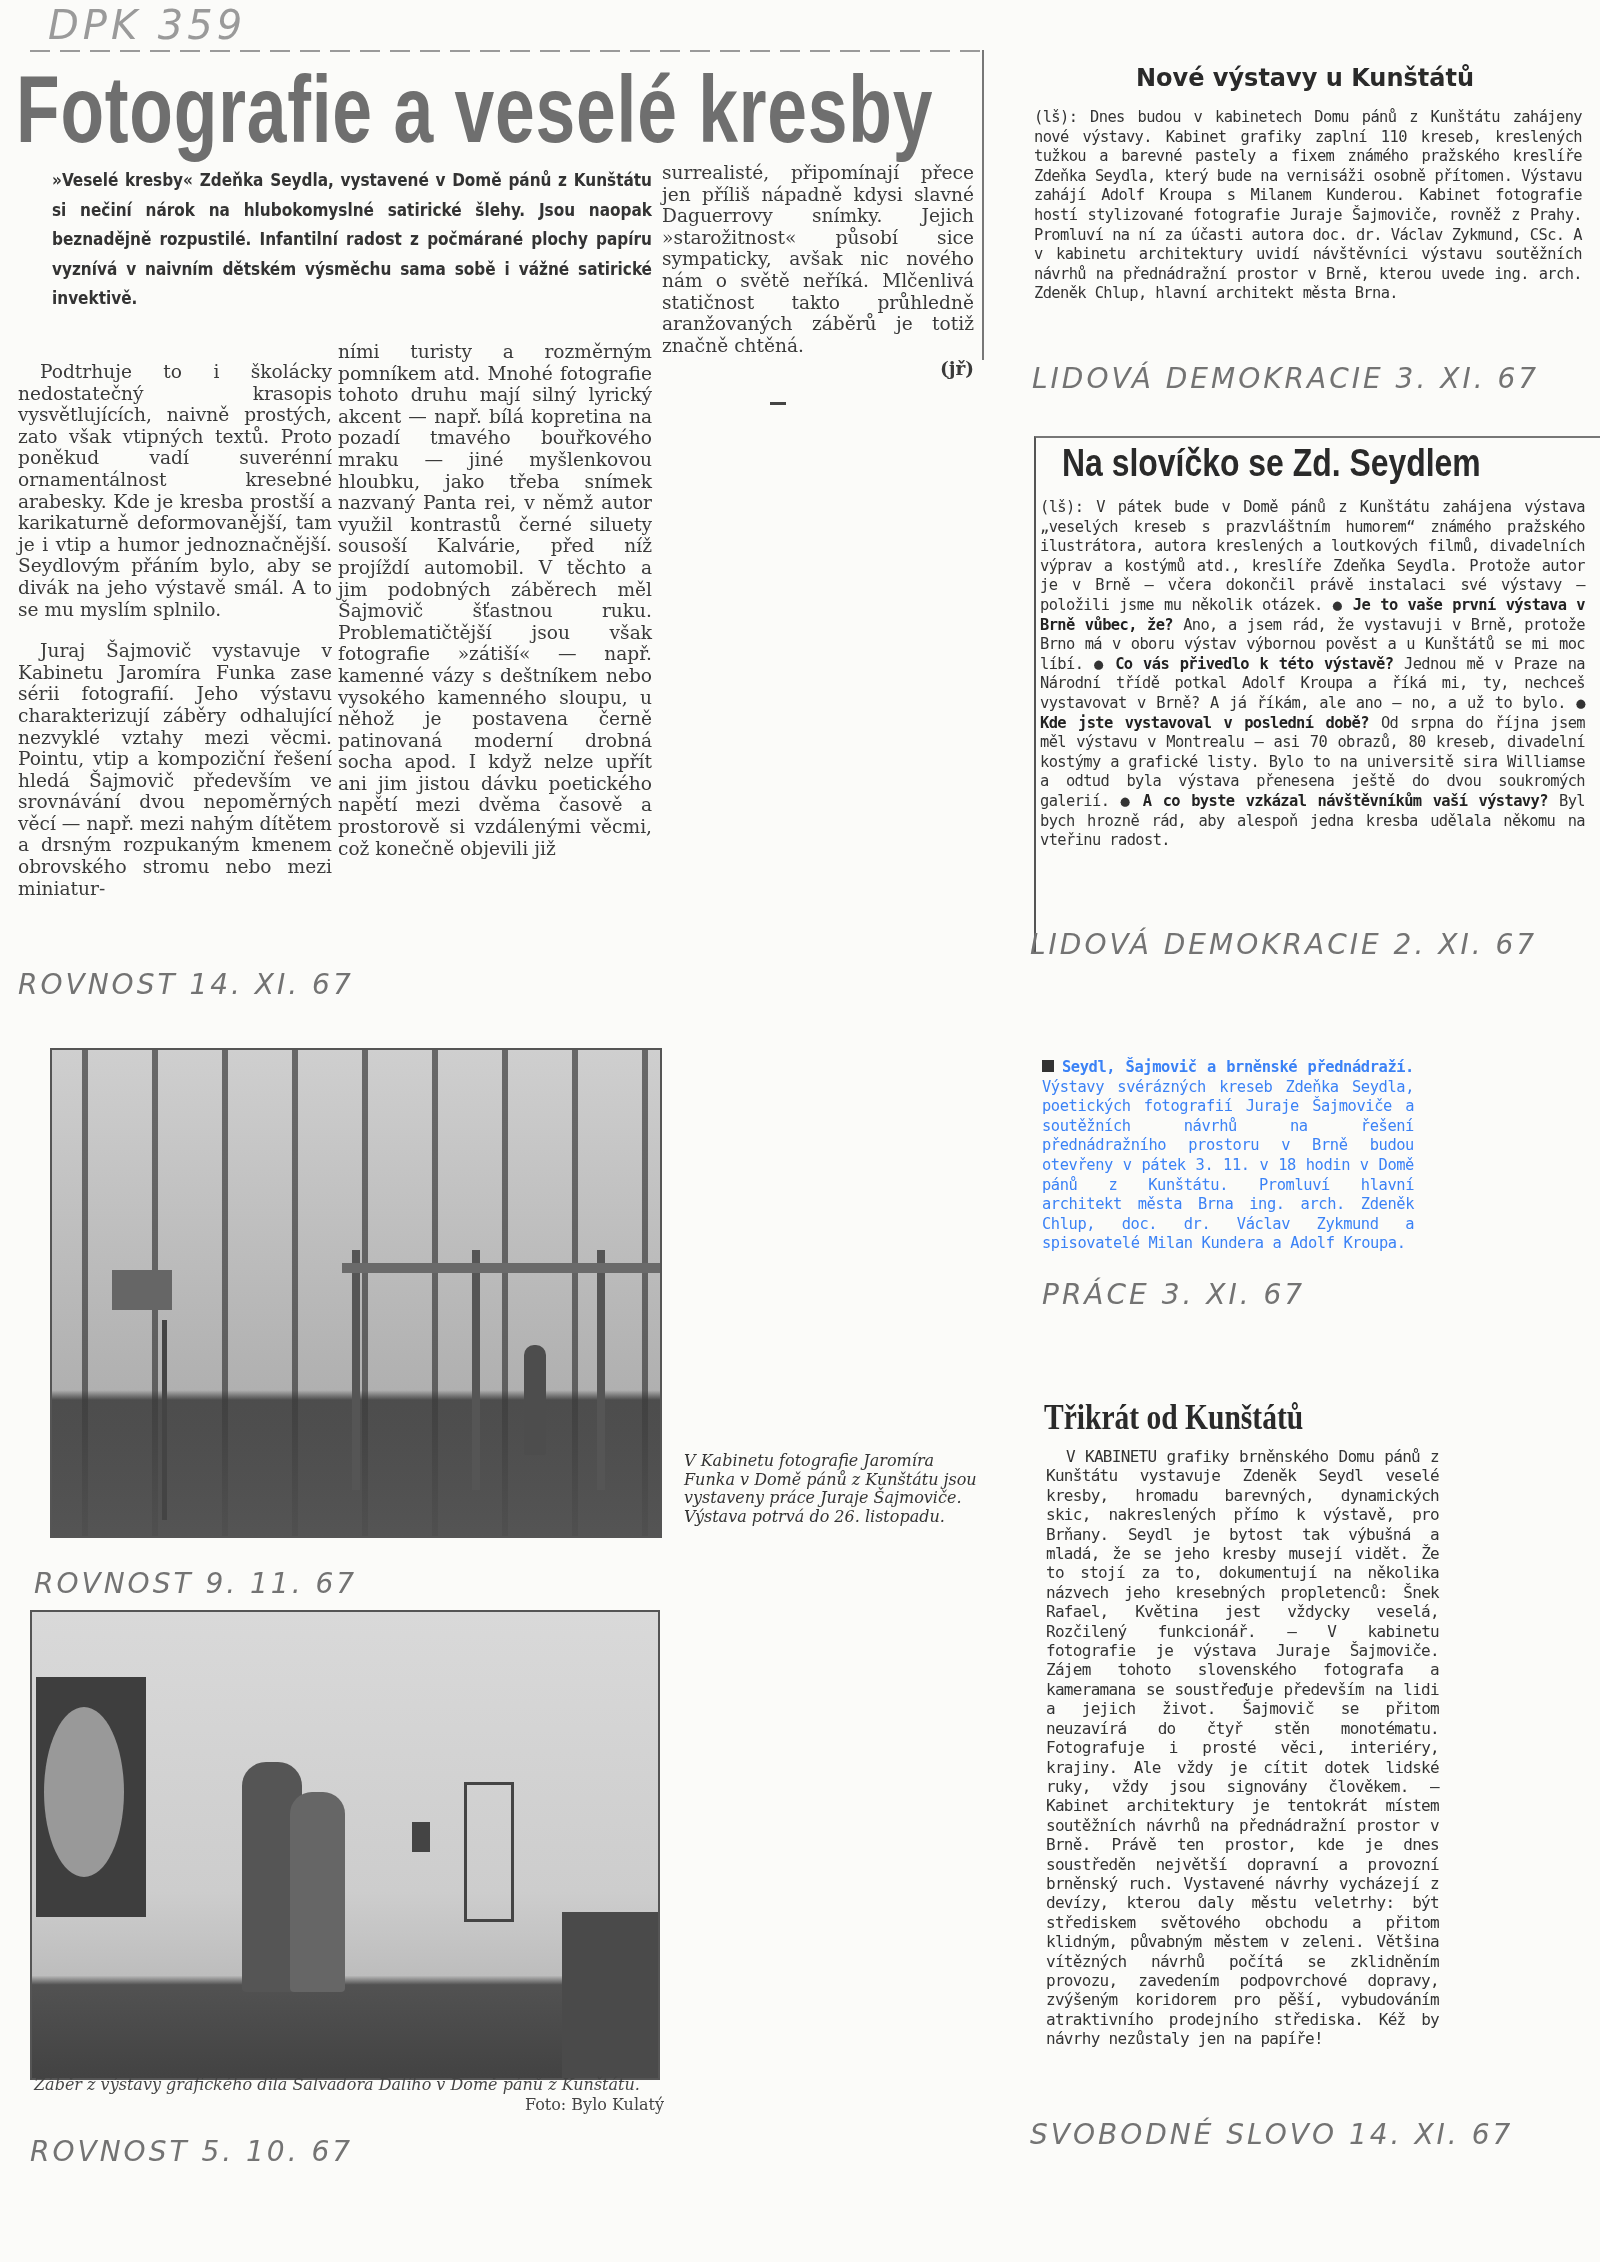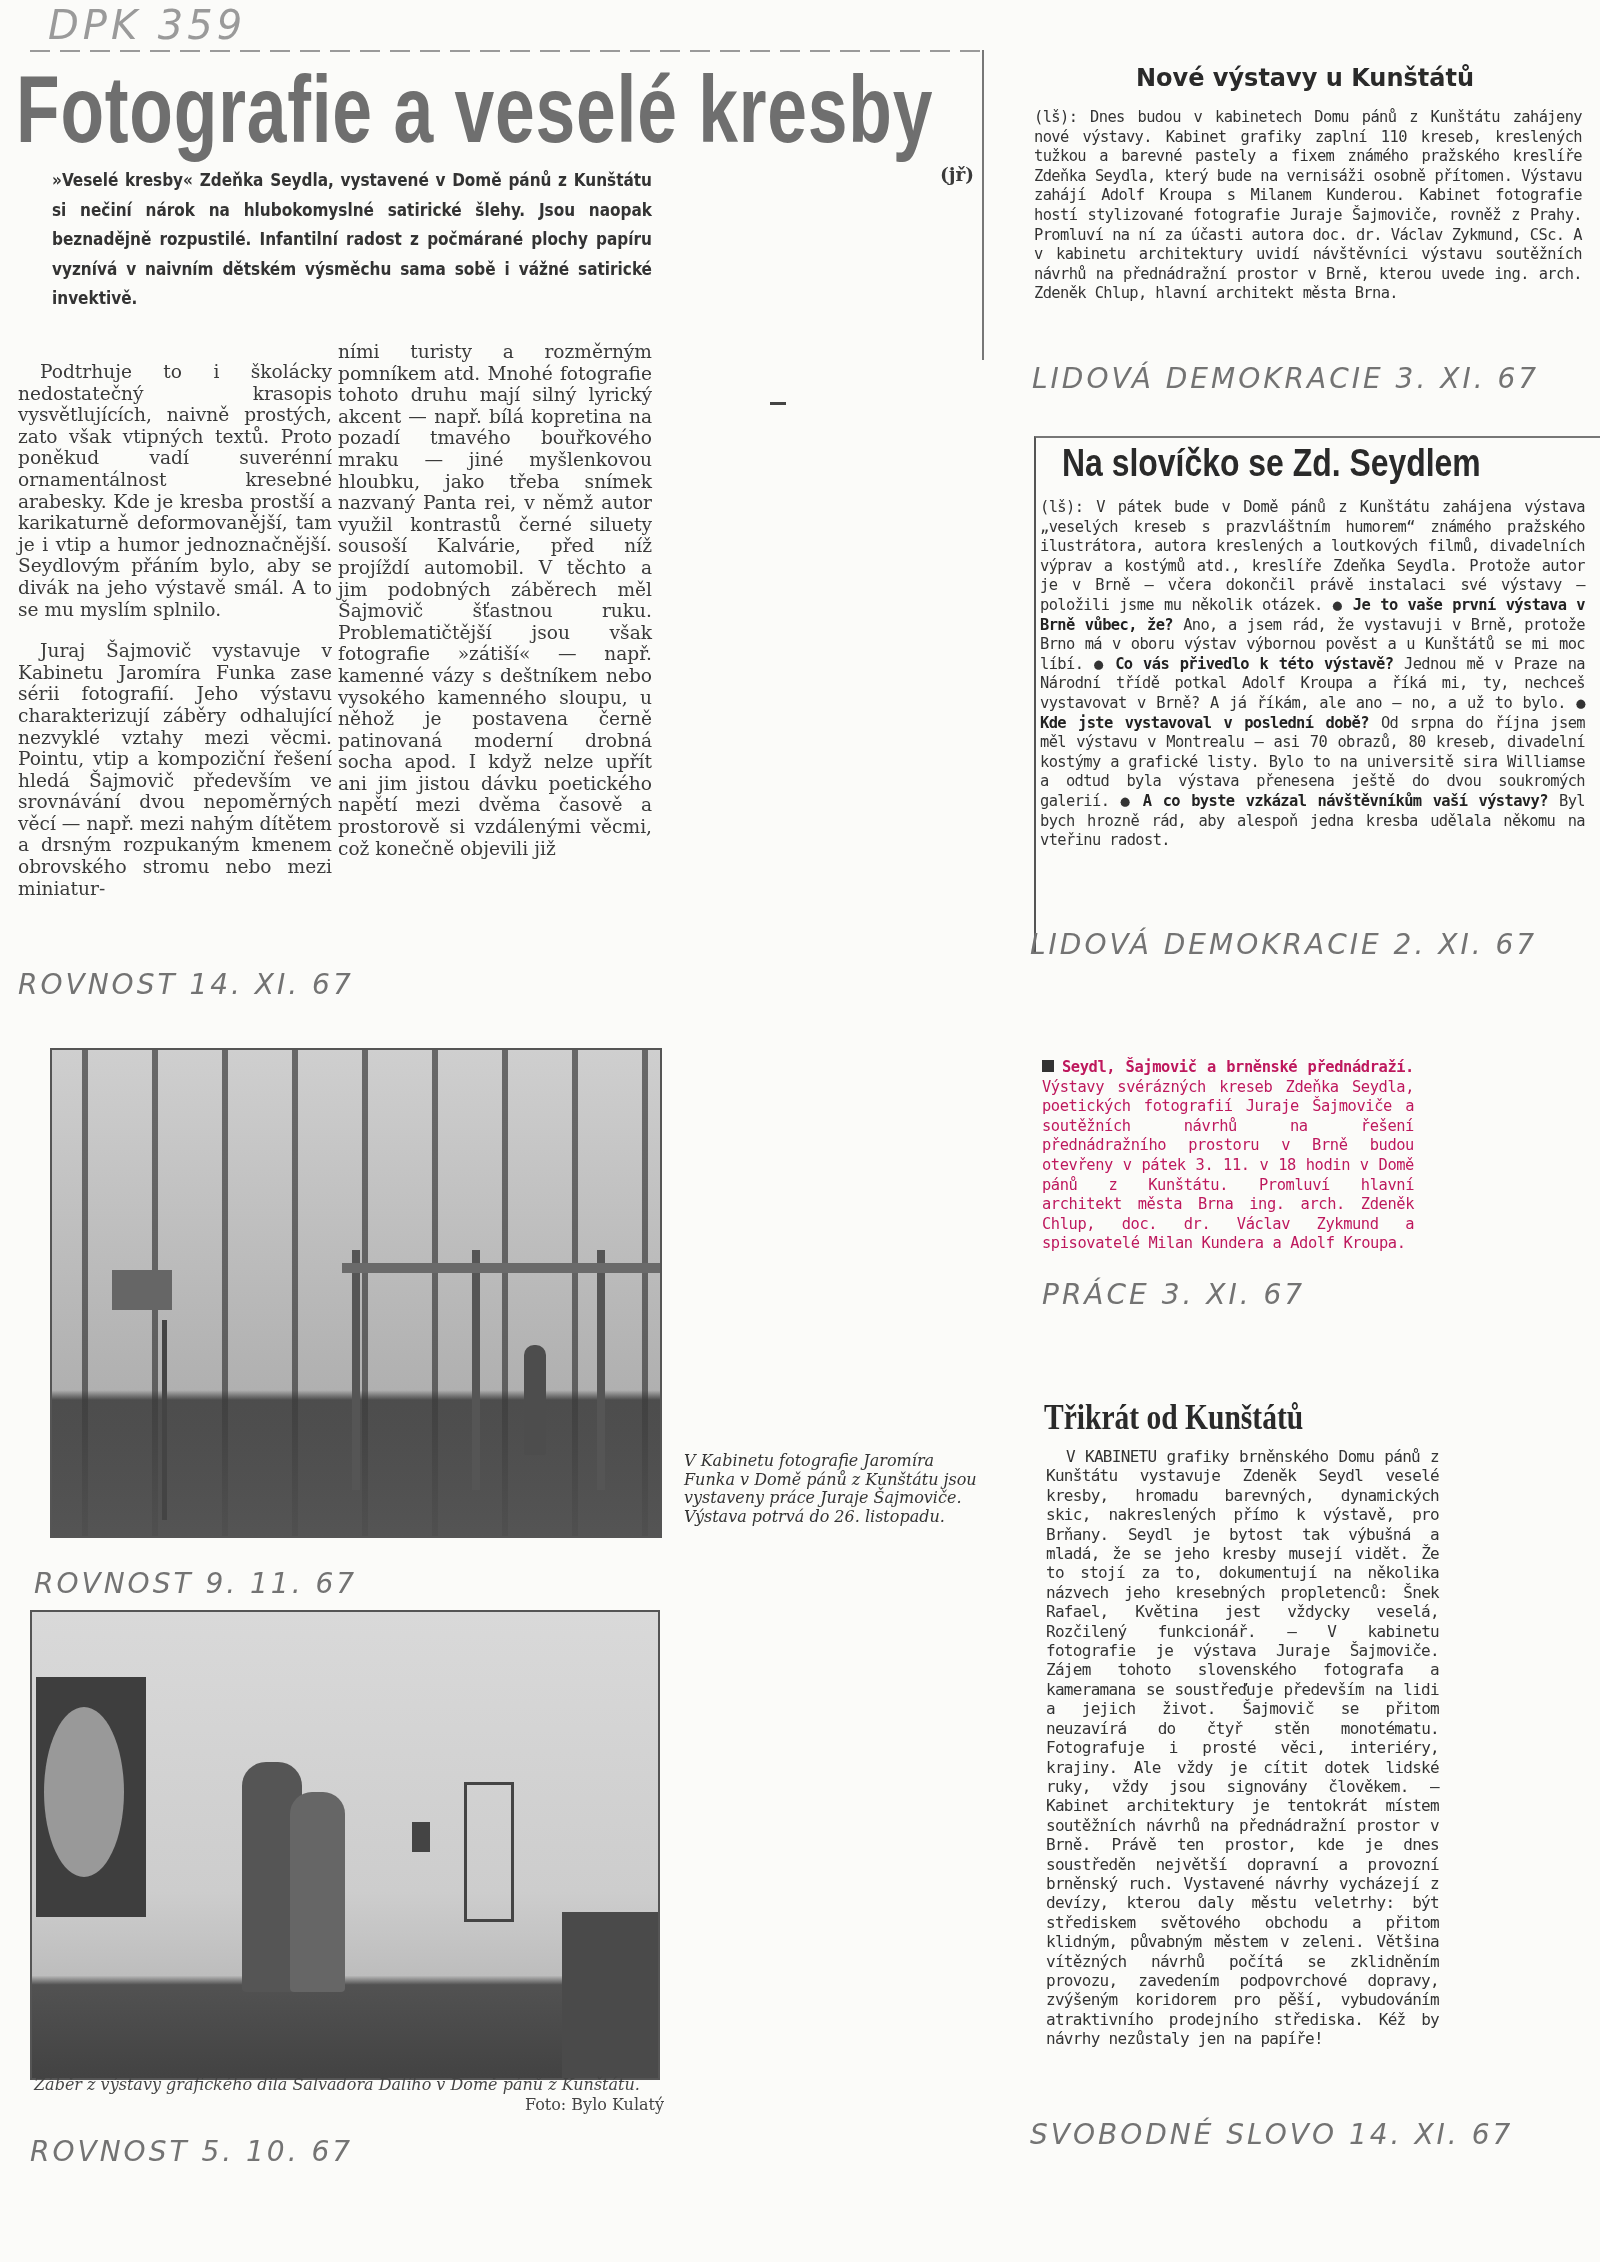--- a/index.html
+++ b/index.html
@@ -47,21 +47,21 @@
 
     .r-head { font-family: "DejaVu Sans", sans-serif; font-weight: bold; color: #2a2a2a; }
     .nove-head { left: 1020px; top: 64px; width: 570px; text-align: center; font-size: 24px; }
     .nove-body { left: 1034px; top: 108px; width: 548px; font-size: 15.4px; line-height: 19.6px; text-align: justify; font-family: "DejaVu Sans Mono", monospace; color: #333; letter-spacing: -0.6px; }
 
     .slov-box { left: 1034px; top: 436px; width: 568px; height: 516px; border-left: 2px solid #555; border-top: 2px solid #777; }
     .slov-head { left: 1062px; top: 442px; font-size: 38px; transform: scaleX(0.84); transform-origin: left top; white-space: nowrap; font-family: "Liberation Sans", sans-serif; }
     .slov-body { left: 1040px; top: 498px; width: 545px; font-size: 15.4px; line-height: 19.6px; text-align: justify; font-family: "DejaVu Sans Mono", monospace; color: #333; letter-spacing: -0.6px; }
     .slov-body b { color: #222; }
 
-    .prace-body { left: 1042px; top: 1058px; width: 372px; font-size: 15.4px; line-height: 19.6px; text-align: justify; font-family: "DejaVu Sans Mono", monospace; color: #be185d; letter-spacing: -0.4px; }
+    .prace-body { left: 1042px; top: 1058px; width: 372px; font-size: 15.4px; line-height: 19.6px; text-align: justify; font-family: "DejaVu Sans Mono", monospace; color: #3b82f6; letter-spacing: -0.4px; }
     .prace-body .sq { display: inline-block; width: 12px; height: 12px; background: #333; margin-right: 8px; }
 
     .trikrat-head { left: 1044px; top: 1396px; font-size: 36px; font-family: "Liberation Serif", serif; transform: scaleX(0.82); transform-origin: left top; white-space: nowrap; }
     .trikrat-body { left: 1046px; top: 1447px; width: 393px; font-size: 16px; line-height: 19.4px; text-align: justify; font-family: "DejaVu Sans Mono", monospace; color: #333; letter-spacing: -0.7px; }
     .trikrat-body p { text-indent: 20px; }
   </style>
 </head>
 <body>
 
 <div class="abs archive-mark hand">DPK 359</div>
@@ -72,20 +72,21 @@
 <div class="abs lead">»Veselé kresby« Zdeňka Seydla, vystavené v Domě pánů z Kunštátu si nečiní nárok na hlubokomyslné satirické šlehy. Jsou naopak beznadějně rozpustilé. Infantilní radost z počmárané plochy papíru vyznívá v naivním dětském výsměchu sama sobě i vážné satirické invektivě.</div>
 
 <div class="abs col col-a">
   <p>Podtrhuje to i školácky nedostatečný krasopis vysvětlujících, naivně prostých, zato však vtipných textů. Proto poněkud vadí suverénní ornamentálnost kresebné arabesky. Kde je kresba prostší a karikaturně deformovanější, tam je i vtip a humor jednoznačnější. Seydlovým přáním bylo, aby se divák na jeho výstavě smál. A to se mu myslím splnilo.</p>
   <p>Juraj Šajmovič vystavuje v Kabinetu Jaromíra Funka zase sérii fotografií. Jeho výstavu charakterizují záběry odhalující nezvyklé vztahy mezi věcmi. Pointu, vtip a kompoziční řešení hledá Šajmovič především ve srovnávání dvou nepoměrných věcí — např. mezi nahým dítětem a drsným rozpukaným kmenem obrovského stromu nebo mezi miniatur-</p>
 </div>
 <div class="abs col col-b">
   <div>ními turisty a rozměrným pomníkem atd. Mnohé fotografie tohoto druhu mají silný lyrický akcent — např. bílá kopretina na pozadí tmavého bouřkového mraku — jiné myšlenkovou hloubku, jako třeba snímek nazvaný Panta rei, v němž autor využil kontrastů černé siluety sousoší Kalvárie, před níž projíždí automobil. V těchto a jim podobných záběrech měl Šajmovič šťastnou ruku. Problematičtější jsou však fotografie »zátiší« — např. kamenné vázy s deštníkem nebo vysokého kamenného sloupu, u něhož je postavena černě patinovaná moderní drobná socha apod. I když nelze upřít ani jim jistou dávku poetického napětí mezi dvěma časově a prostorově si vzdálenými věcmi, což konečně objevili již</div>
 </div>
 <div class="abs col col-c">
+  <div>surrealisté, připomínají přece jen příliš nápadně kdysi slavné Daguerrovy snímky. Jejich »starožitnost« působí sice sympaticky, avšak nic nového nám o světě neříká. Mlčenlivá statičnost takto průhledně aranžovaných záběrů je totiž značně chtěná.</div>
   <div class="sig">(jř)</div>
 </div>
 <div class="abs dash-mark"></div>
 
 <div class="abs hand clip-label" style="left:18px; top:968px;">ROVNOST 14. XI. 67</div>
 
 <div class="abs photo photo-1">
   <div class="ph-inner" style="left:60px; top:220px; width:60px; height:40px; background:#666;"></div>
   <div class="ph-inner" style="left:110px; top:270px; width:5px; height:200px; background:#444;"></div>
   <div class="ph-inner" style="left:300px; top:200px; width:8px; height:240px; background:#555;"></div>

